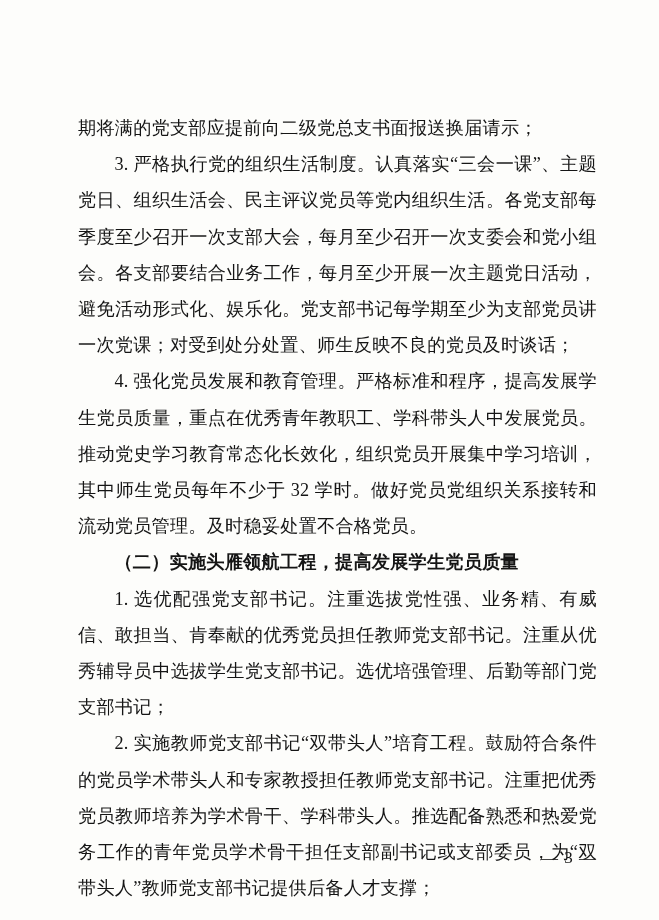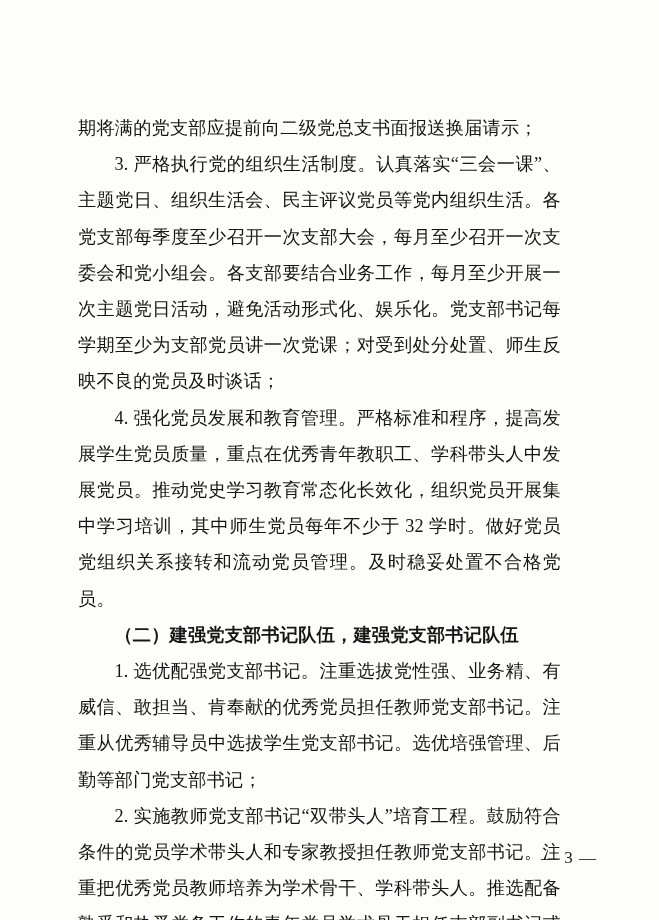--- a/index.html
+++ b/index.html
@@ -13,21 +13,21 @@
     font-family: "Liberation Serif", "DejaVu Serif", serif;
     color: #1a1a1a;
     overflow: hidden;
   }
   .page {
     position: relative;
     width: 659px;
     height: 920px;
     background: #fdfdfb;
     box-sizing: border-box;
-    padding: 110px 98px 40px 78px;
+    padding: 110px 62px 40px 78px;
   }
   .doc-body {
     font-size: 18.2px;
     line-height: 36.2px;
     text-align: justify;
     text-justify: inter-ideograph;
     letter-spacing: 0.2px;
     color: #151515;
   }
   .para {
@@ -51,18 +51,18 @@
   }
 </style>
 </head>
 <body>
 
 <div class="page">
   <div class="doc-body">
     <p class="para">期将满的党支部应提前向二级党总支书面报送换届请示；</p>
     <p class="para indent">3. 严格执行党的组织生活制度。认真落实“三会一课”、主题党日、组织生活会、民主评议党员等党内组织生活。各党支部每季度至少召开一次支部大会，每月至少召开一次支委会和党小组会。各支部要结合业务工作，每月至少开展一次主题党日活动，避免活动形式化、娱乐化。党支部书记每学期至少为支部党员讲一次党课；对受到处分处置、师生反映不良的党员及时谈话；</p>
     <p class="para indent">4. 强化党员发展和教育管理。严格标准和程序，提高发展学生党员质量，重点在优秀青年教职工、学科带头人中发展党员。推动党史学习教育常态化长效化，组织党员开展集中学习培训，其中师生党员每年不少于 32 学时。做好党员党组织关系接转和流动党员管理。及时稳妥处置不合格党员。</p>
-    <p class="para indent bold">（二）建强党支部书记队伍，建强党支部书记队伍</p>
+    <p class="para indent bold">（二）实施头雁领航工程，提高发展学生党员质量</p>
     <p class="para indent">1. 选优配强党支部书记。注重选拔党性强、业务精、有威信、敢担当、肯奉献的优秀党员担任教师党支部书记。注重从优秀辅导员中选拔学生党支部书记。选优培强管理、后勤等部门党支部书记；</p>
     <p class="para indent">2. 实施教师党支部书记“双带头人”培育工程。鼓励符合条件的党员学术带头人和专家教授担任教师党支部书记。注重把优秀党员教师培养为学术骨干、学科带头人。推选配备熟悉和热爱党务工作的青年党员学术骨干担任支部副书记或支部委员，为“双带头人”教师党支部书记提供后备人才支撑；</p>
   </div>
   <div class="page-number">— 3 —</div>
 </div>
 
 </body></html>

